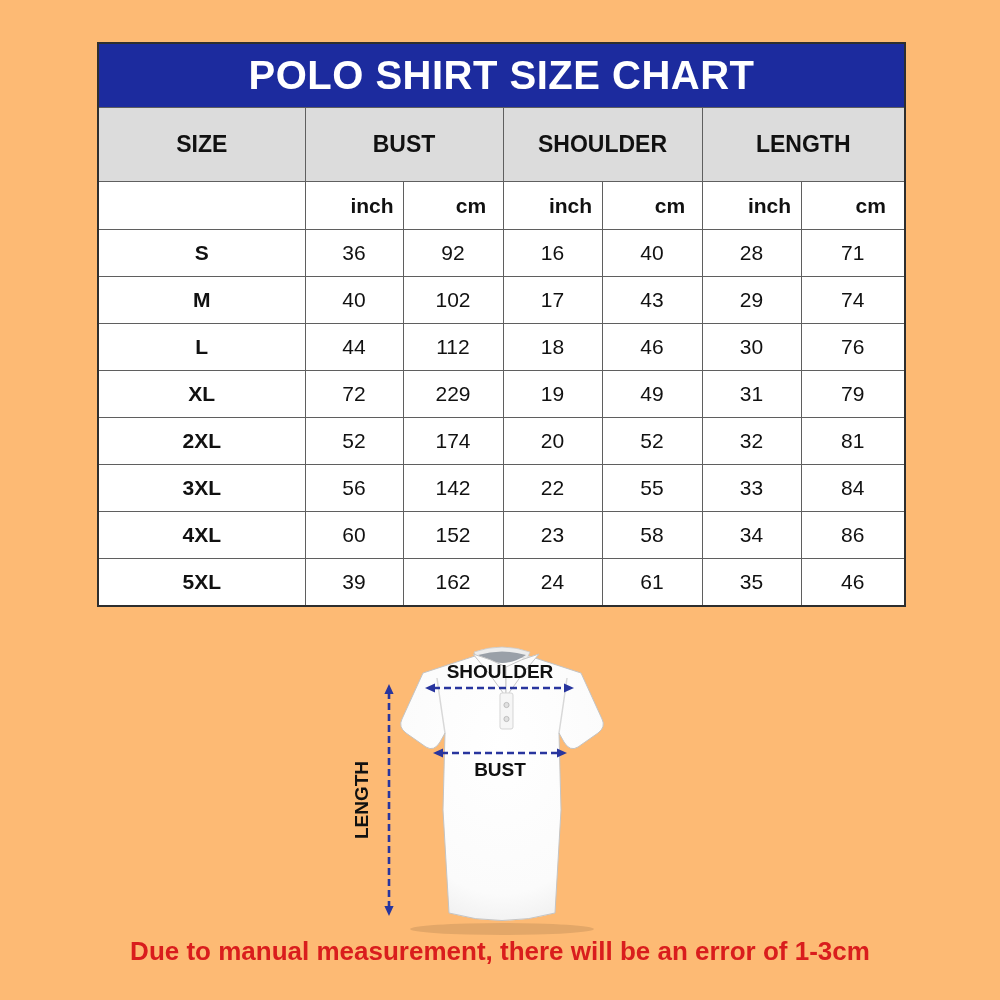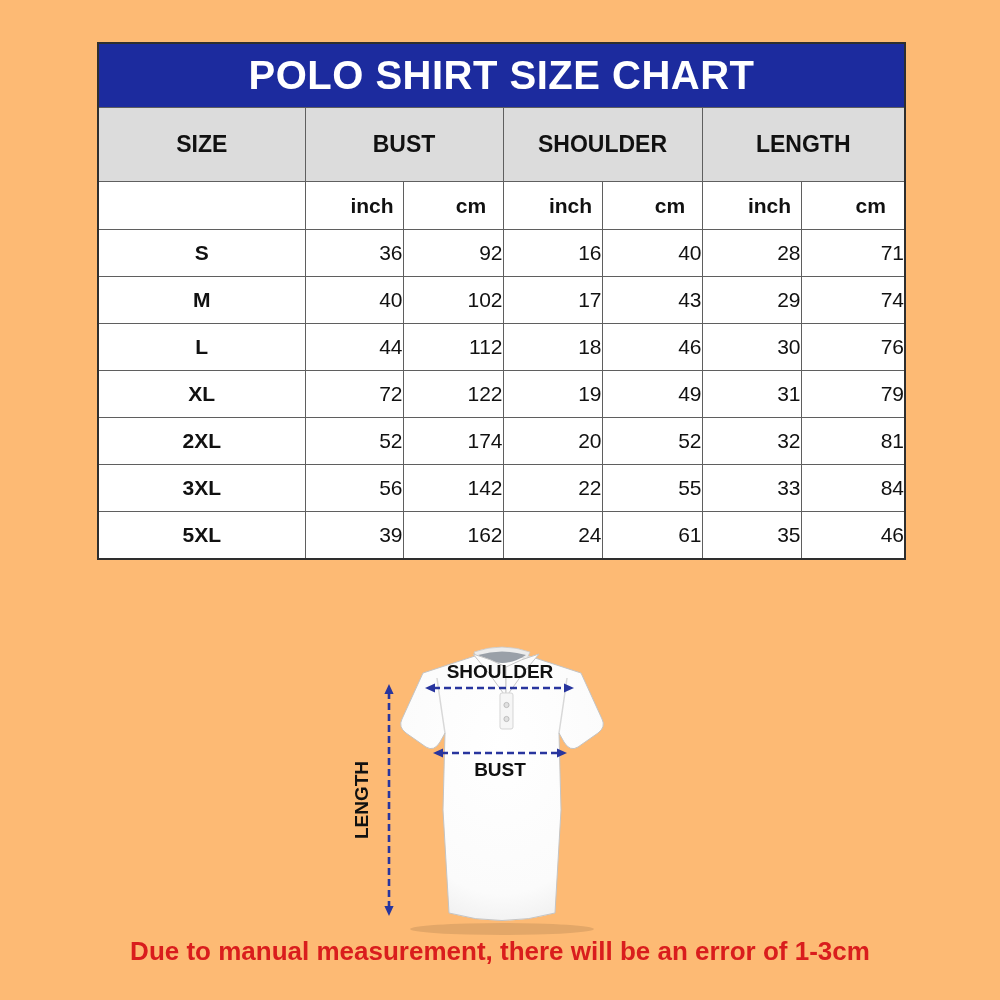--- a/index.html
+++ b/index.html
@@ -54,21 +54,20 @@
   .size-table tbody tr { height: 47px; }
   .size-table tbody th {
     font-size: 21px;
     font-weight: bold;
     background: #ffffff;
   }
   .size-table tbody td {
     font-size: 21px;
     font-weight: normal;
     background: #ffffff;
-    text-align: right;
   }
   .diagram-svg {
     position: absolute;
     left: 340px;
     top: 645px;
     width: 320px;
     height: 295px;
   }
   .measure-label {
     font-family: "Liberation Sans", sans-serif;
@@ -148,21 +147,21 @@
         <td>44</td>
         <td>112</td>
         <td>18</td>
         <td>46</td>
         <td>30</td>
         <td>76</td>
       </tr>
       <tr>
         <th>XL</th>
         <td>72</td>
-        <td>122</td>
+        <td>229</td>
         <td>19</td>
         <td>49</td>
         <td>31</td>
         <td>79</td>
       </tr>
       <tr>
         <th>2XL</th>
         <td>52</td>
         <td>174</td>
         <td>20</td>
@@ -171,20 +170,29 @@
         <td>81</td>
       </tr>
       <tr>
         <th>3XL</th>
         <td>56</td>
         <td>142</td>
         <td>22</td>
         <td>55</td>
         <td>33</td>
         <td>84</td>
+      </tr>
+      <tr>
+        <th>4XL</th>
+        <td>60</td>
+        <td>152</td>
+        <td>23</td>
+        <td>58</td>
+        <td>34</td>
+        <td>86</td>
       </tr>
       <tr>
         <th>5XL</th>
         <td>39</td>
         <td>162</td>
         <td>24</td>
         <td>61</td>
         <td>35</td>
         <td>46</td>
       </tr>

